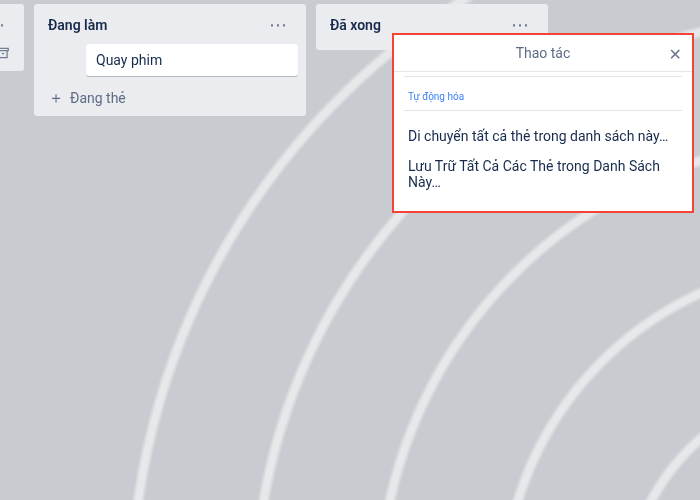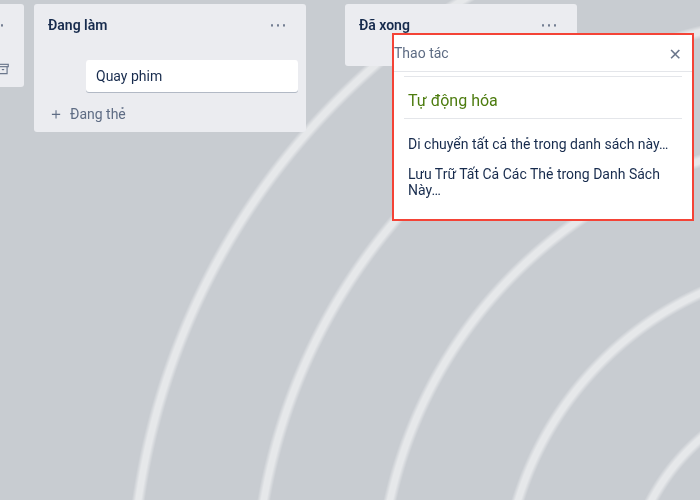--- a/index.html
+++ b/index.html
@@ -41,21 +41,21 @@
   }
   .list.partial-left {
     width: 148px;
     margin-left: -124px;
     padding-top: 6px;
   }
   .list-header {
     display: flex;
     align-items: center;
     justify-content: space-between;
-    padding: 4px 4px 24px 6px;
+    padding: 4px 4px 8px 6px;
   }
   .list-title {
     font-size: 14px;
     font-weight: 600;
     color: #172b4d;
   }
   .more-icon {
     color: #6b778c;
     font-size: 18px;
     line-height: 1;
@@ -107,21 +107,21 @@
   .popup {
     background: #fff;
     width: 100%;
     font-size: 14px;
     color: #172b4d;
     padding-bottom: 8px;
   }
   .popup-header {
     display: flex;
     align-items: center;
-    justify-content: flex-start;
+    justify-content: center;
     position: relative;
     padding: 10px 0;
     border-bottom: 1px solid #e4e6ea;
     color: #5e6c84;
   }
   .popup-close {
     position: absolute;
     right: 10px;
     top: 10px;
     color: #6b778c;
@@ -139,22 +139,22 @@
     overflow: hidden;
     text-overflow: ellipsis;
   }
   .popup-divider {
     height: 1px;
     background: #e4e6ea;
     margin: 4px 10px;
   }
   .popup-subtitle {
     padding: 10px 14px 4px 14px;
-    color: #4d7c0f;
-    font-size: 16px;
+    color: #3b82f6;
+    font-size: 10px;
   }
   .ext-arrow {
     display: inline-block;
     margin-left: 6px;
     font-size: 12px;
   }
 </style>
 </head>
 <body>
 
@@ -181,21 +181,21 @@
       <span class="list-title">Đang làm</span>
       <span class="more-icon">⋯</span>
     </div>
     <div class="card">Quay phim</div>
     <div class="add-card">
       <span class="plus">＋</span>
       <span>Đang thẻ</span>
     </div>
   </div>
 
-  <div class="list" style="width:232px;margin-left:29px;">
+  <div class="list" style="width:232px;">
     <div class="list-header">
       <span class="list-title">Đã xong</span>
       <span class="more-icon">⋯</span>
     </div>
   </div>
 
 </div>
 
 <div class="popup-wrap">
   <div class="popup">

